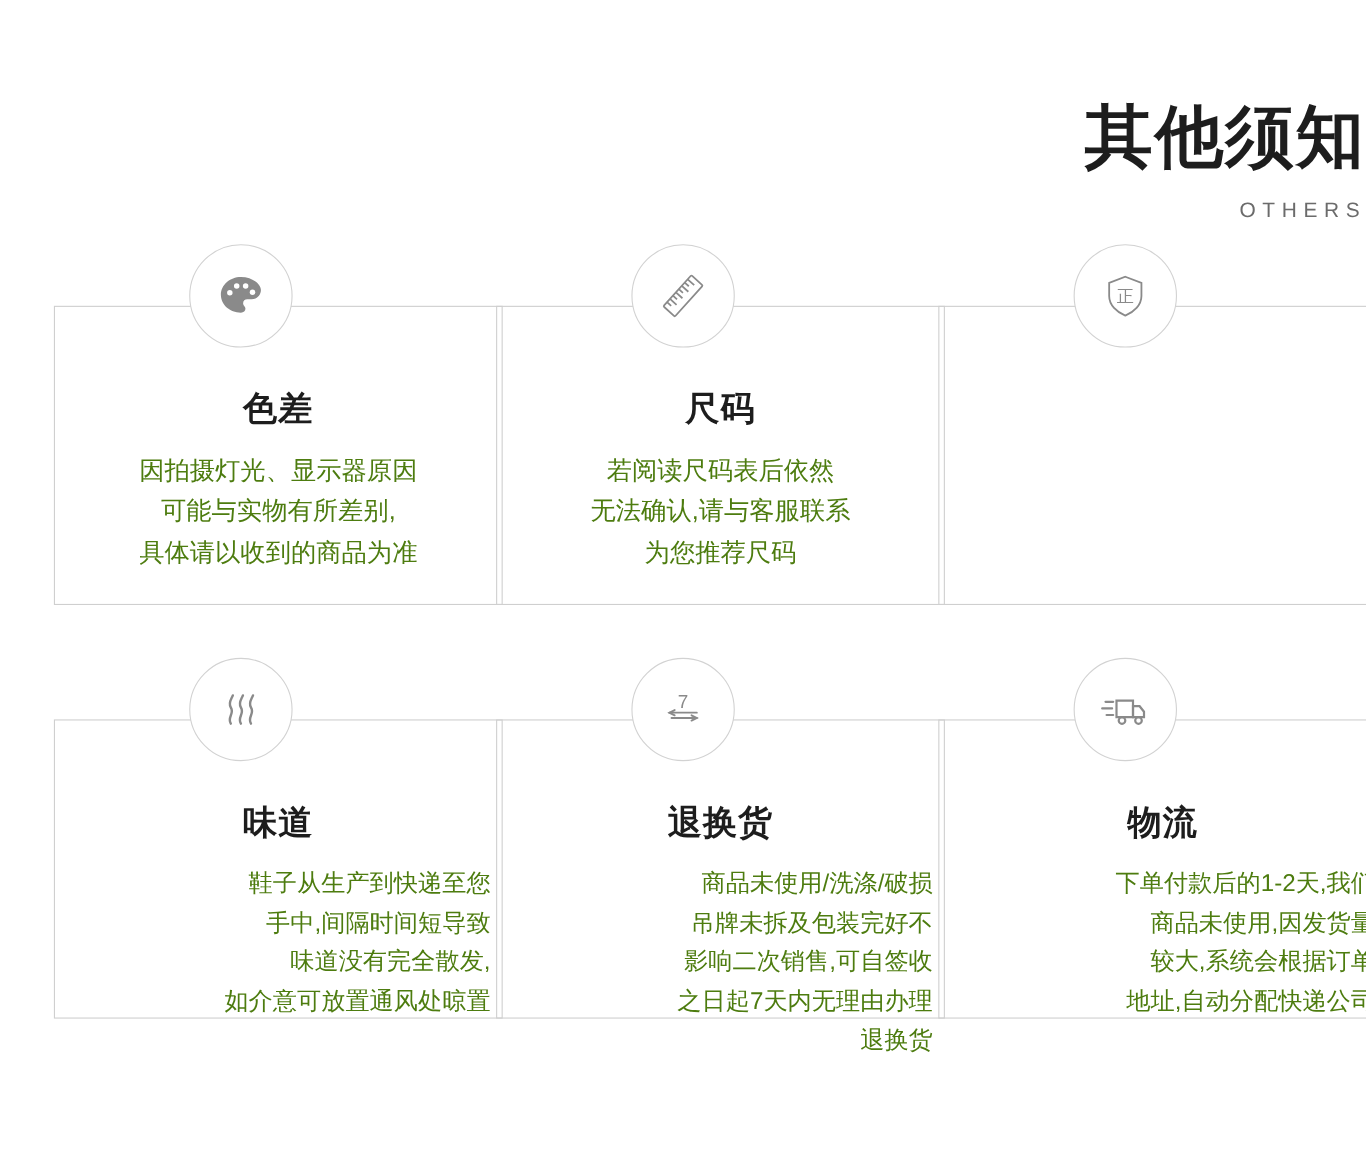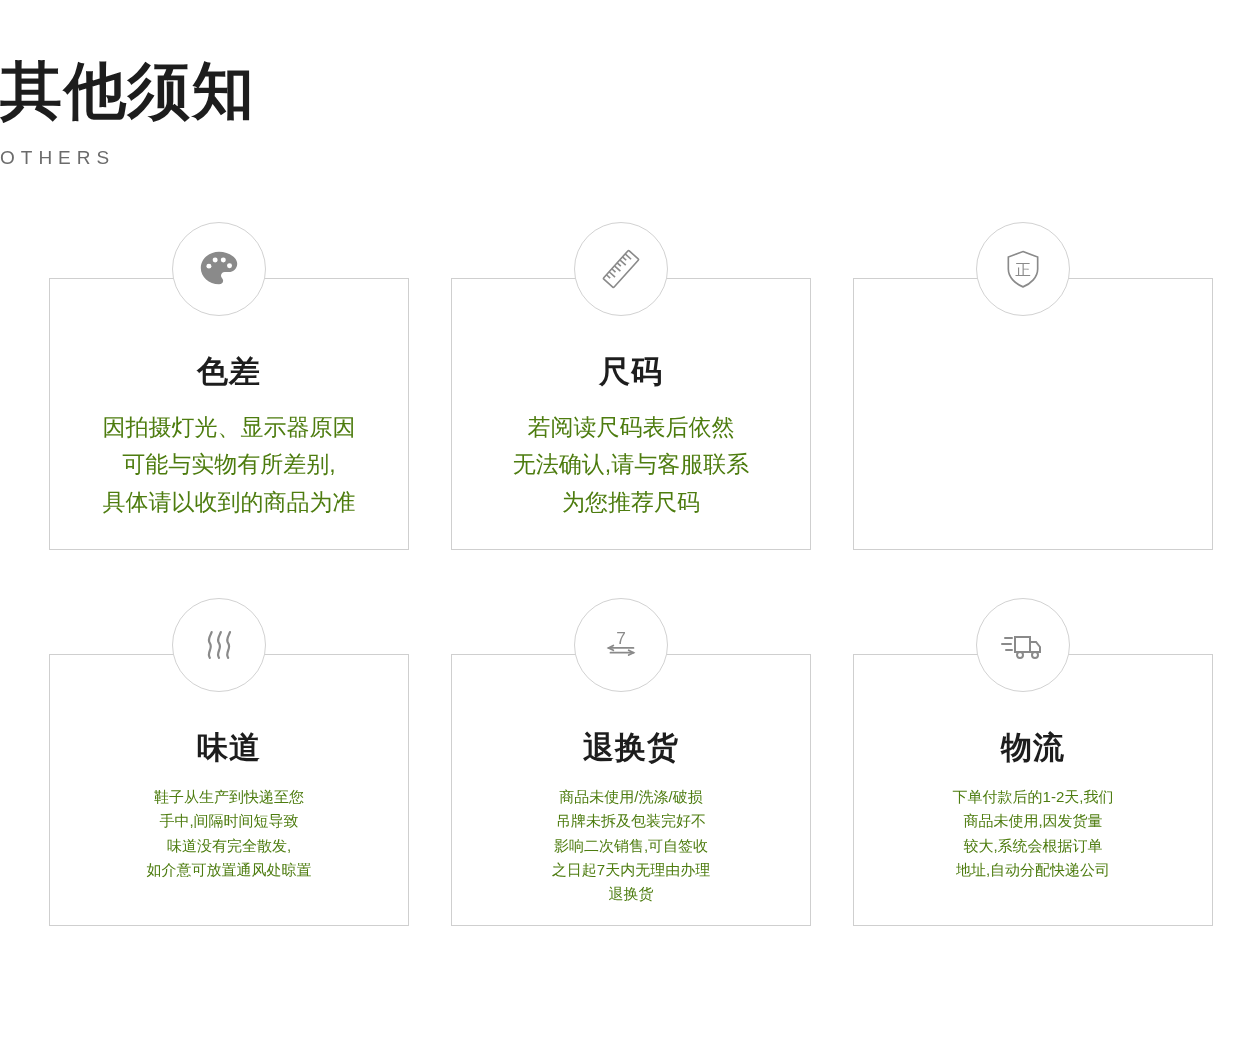--- a/index.html
+++ b/index.html
@@ -16,22 +16,22 @@
   }
   .page {
     position: relative;
     width: 1242px;
     height: 1060px;
     background: #fff;
   }
 
   
   .header {
-    text-align: left;
-    padding-top: 58px;
+    text-align: right;
+    padding-top: 92px;
   }
   .header-title {
     font-size: 62px;
     font-weight: bold;
     letter-spacing: 2px;
     color: #1d1d1d;
     line-height: 1.05;
   }
   .header-sub {
     margin-top: 24px;
@@ -58,21 +58,21 @@
   .cell {
     position: relative;
     width: 340px;
     height: 328px;
     box-sizing: border-box;
   }
   .card {
     position: absolute;
     left: 0;
     top: 56px;
-    width: 360px;
+    width: 408px;
     height: 272px;
     border: 1px solid #cfcfcf;
     box-sizing: border-box;
     text-align: center;
   }
   .badge {
     position: absolute;
     left: 50%;
     top: 0;
     transform: translateX(-50%);
@@ -98,21 +98,22 @@
   }
   .card-body {
     margin-top: 16px;
     font-size: 23px;
     line-height: 1.62;
     color: #4d7c0f;
     padding: 0 10px;
     white-space: pre-line;
   }
   .cell.tall .card-body {
-    font-size: 15px;
+    font-size: 22px;
+    text-align: right;
   }
 </style>
 </head>
 <body>
 
 <div class="page">
 
   <div class="header">
     <div class="header-title">其他须知</div>
     <div class="header-sub">OTHERS</div>

